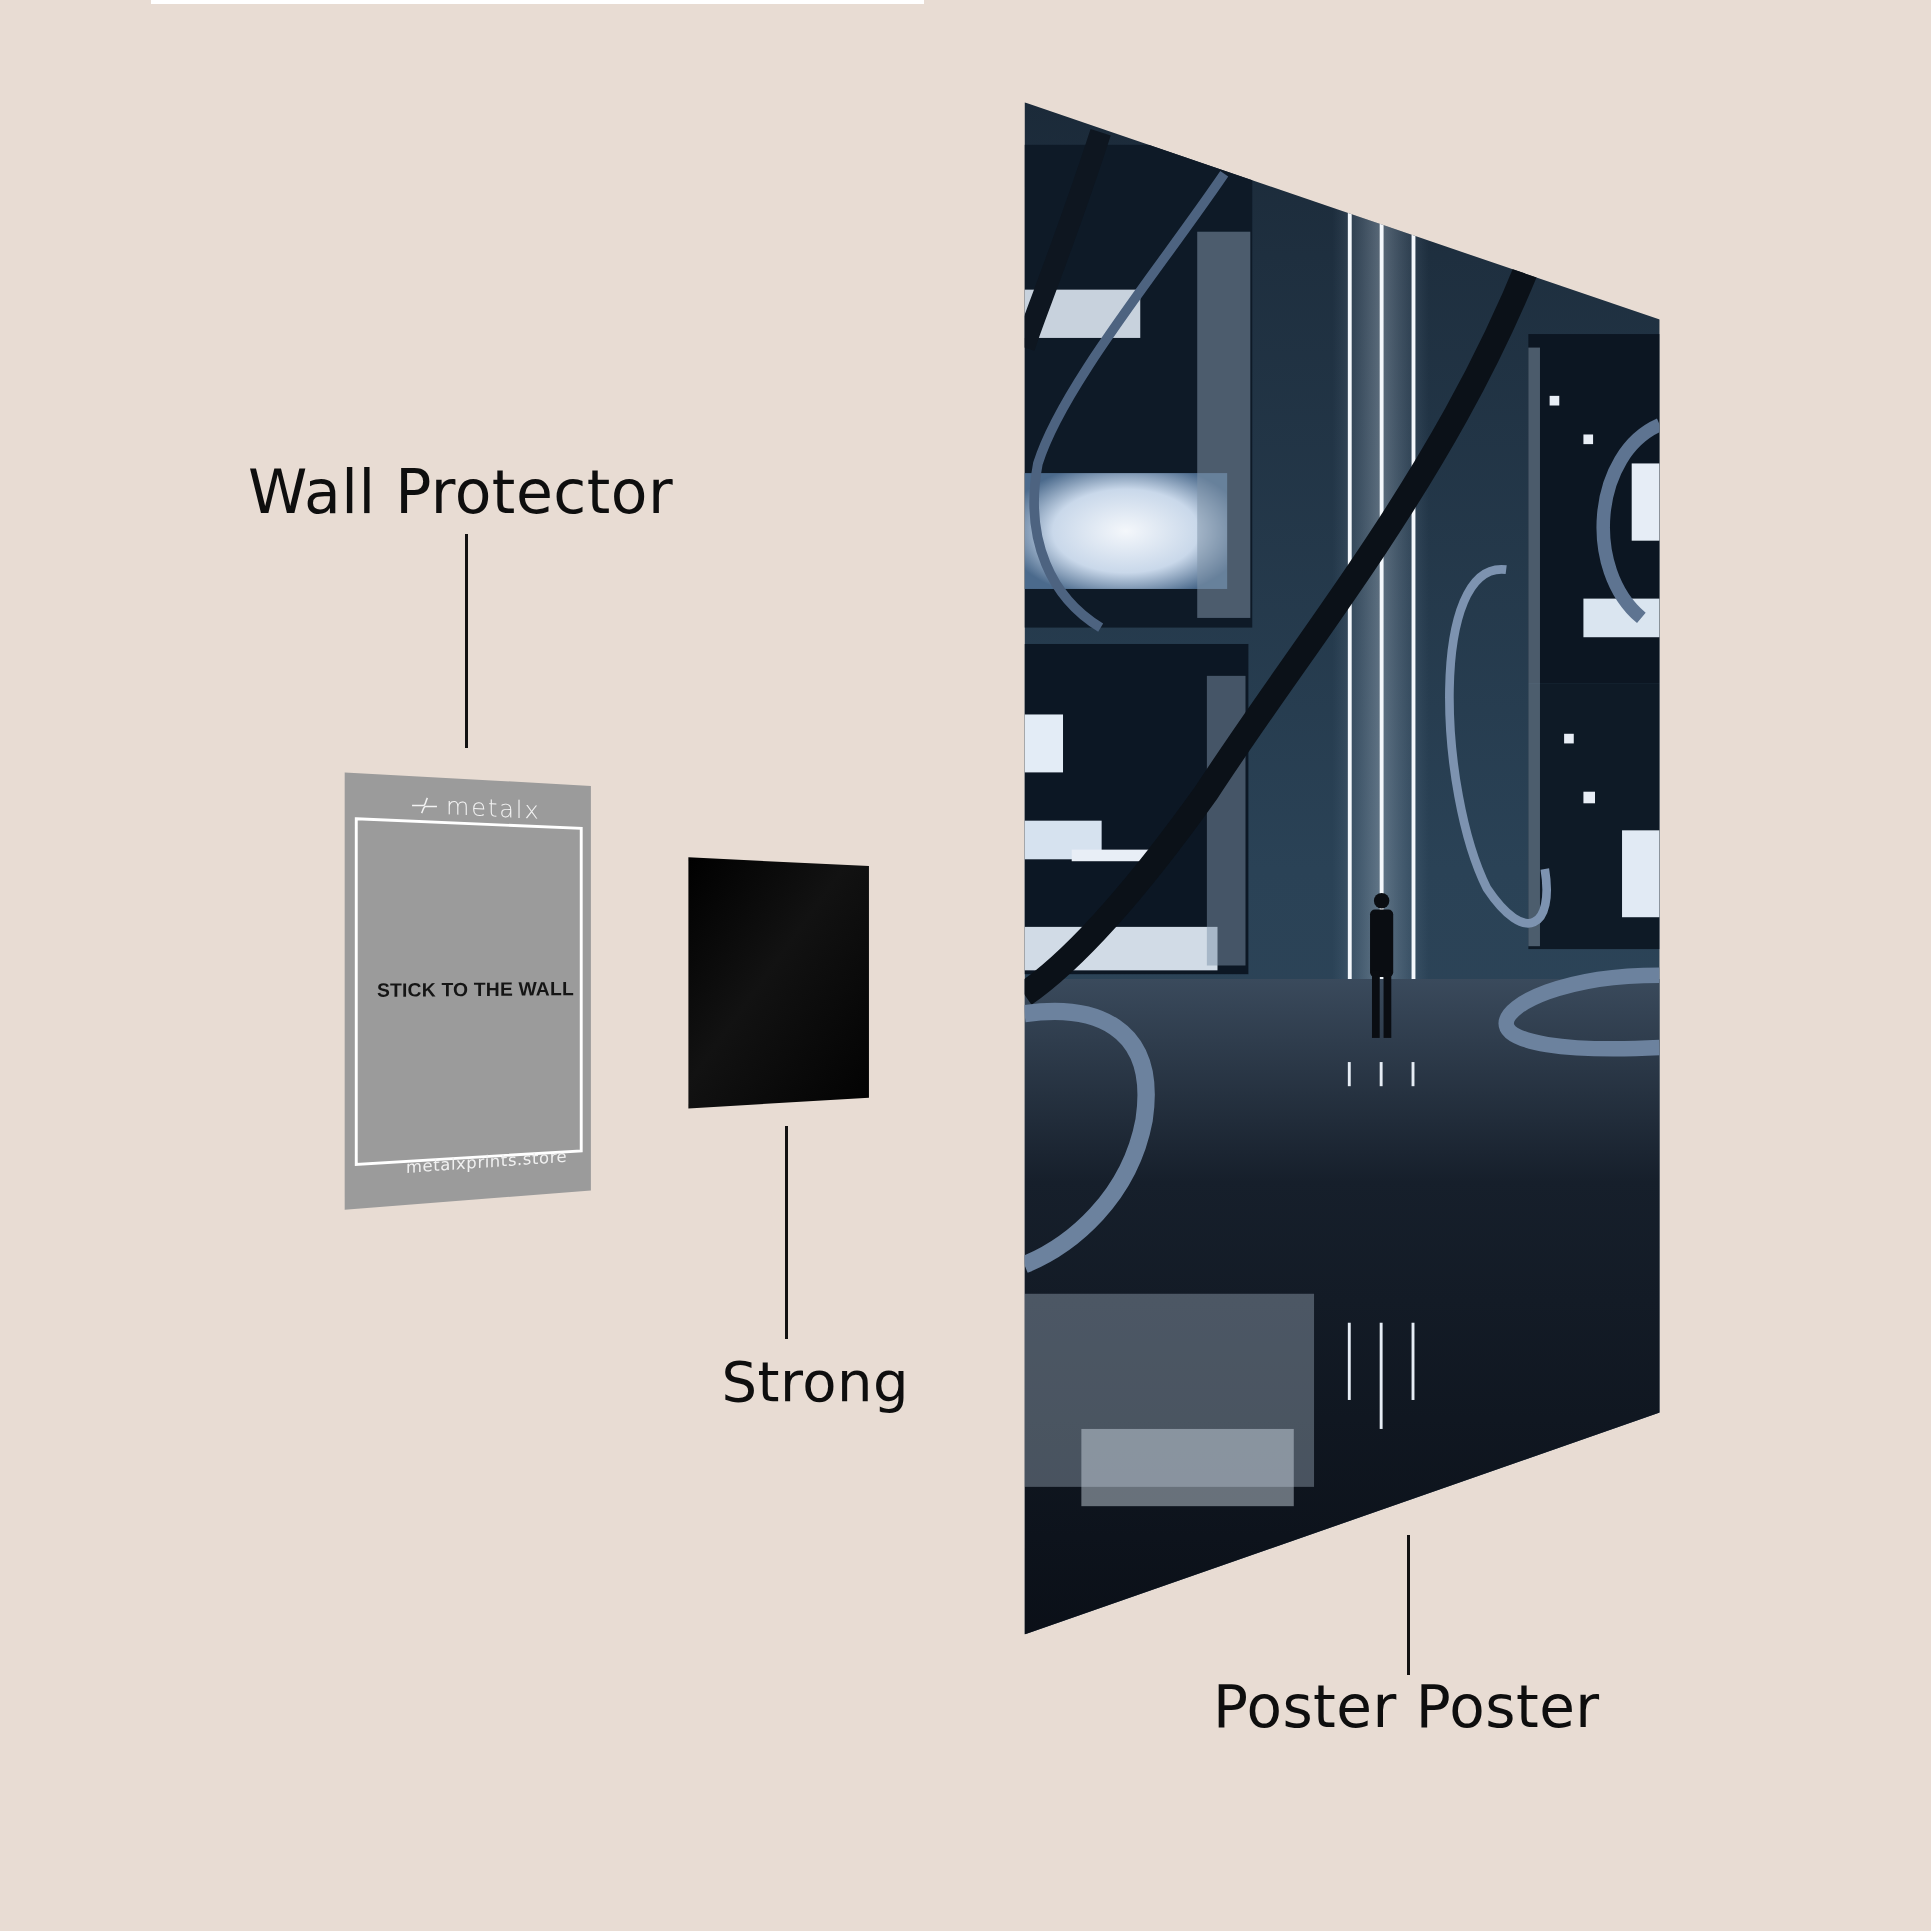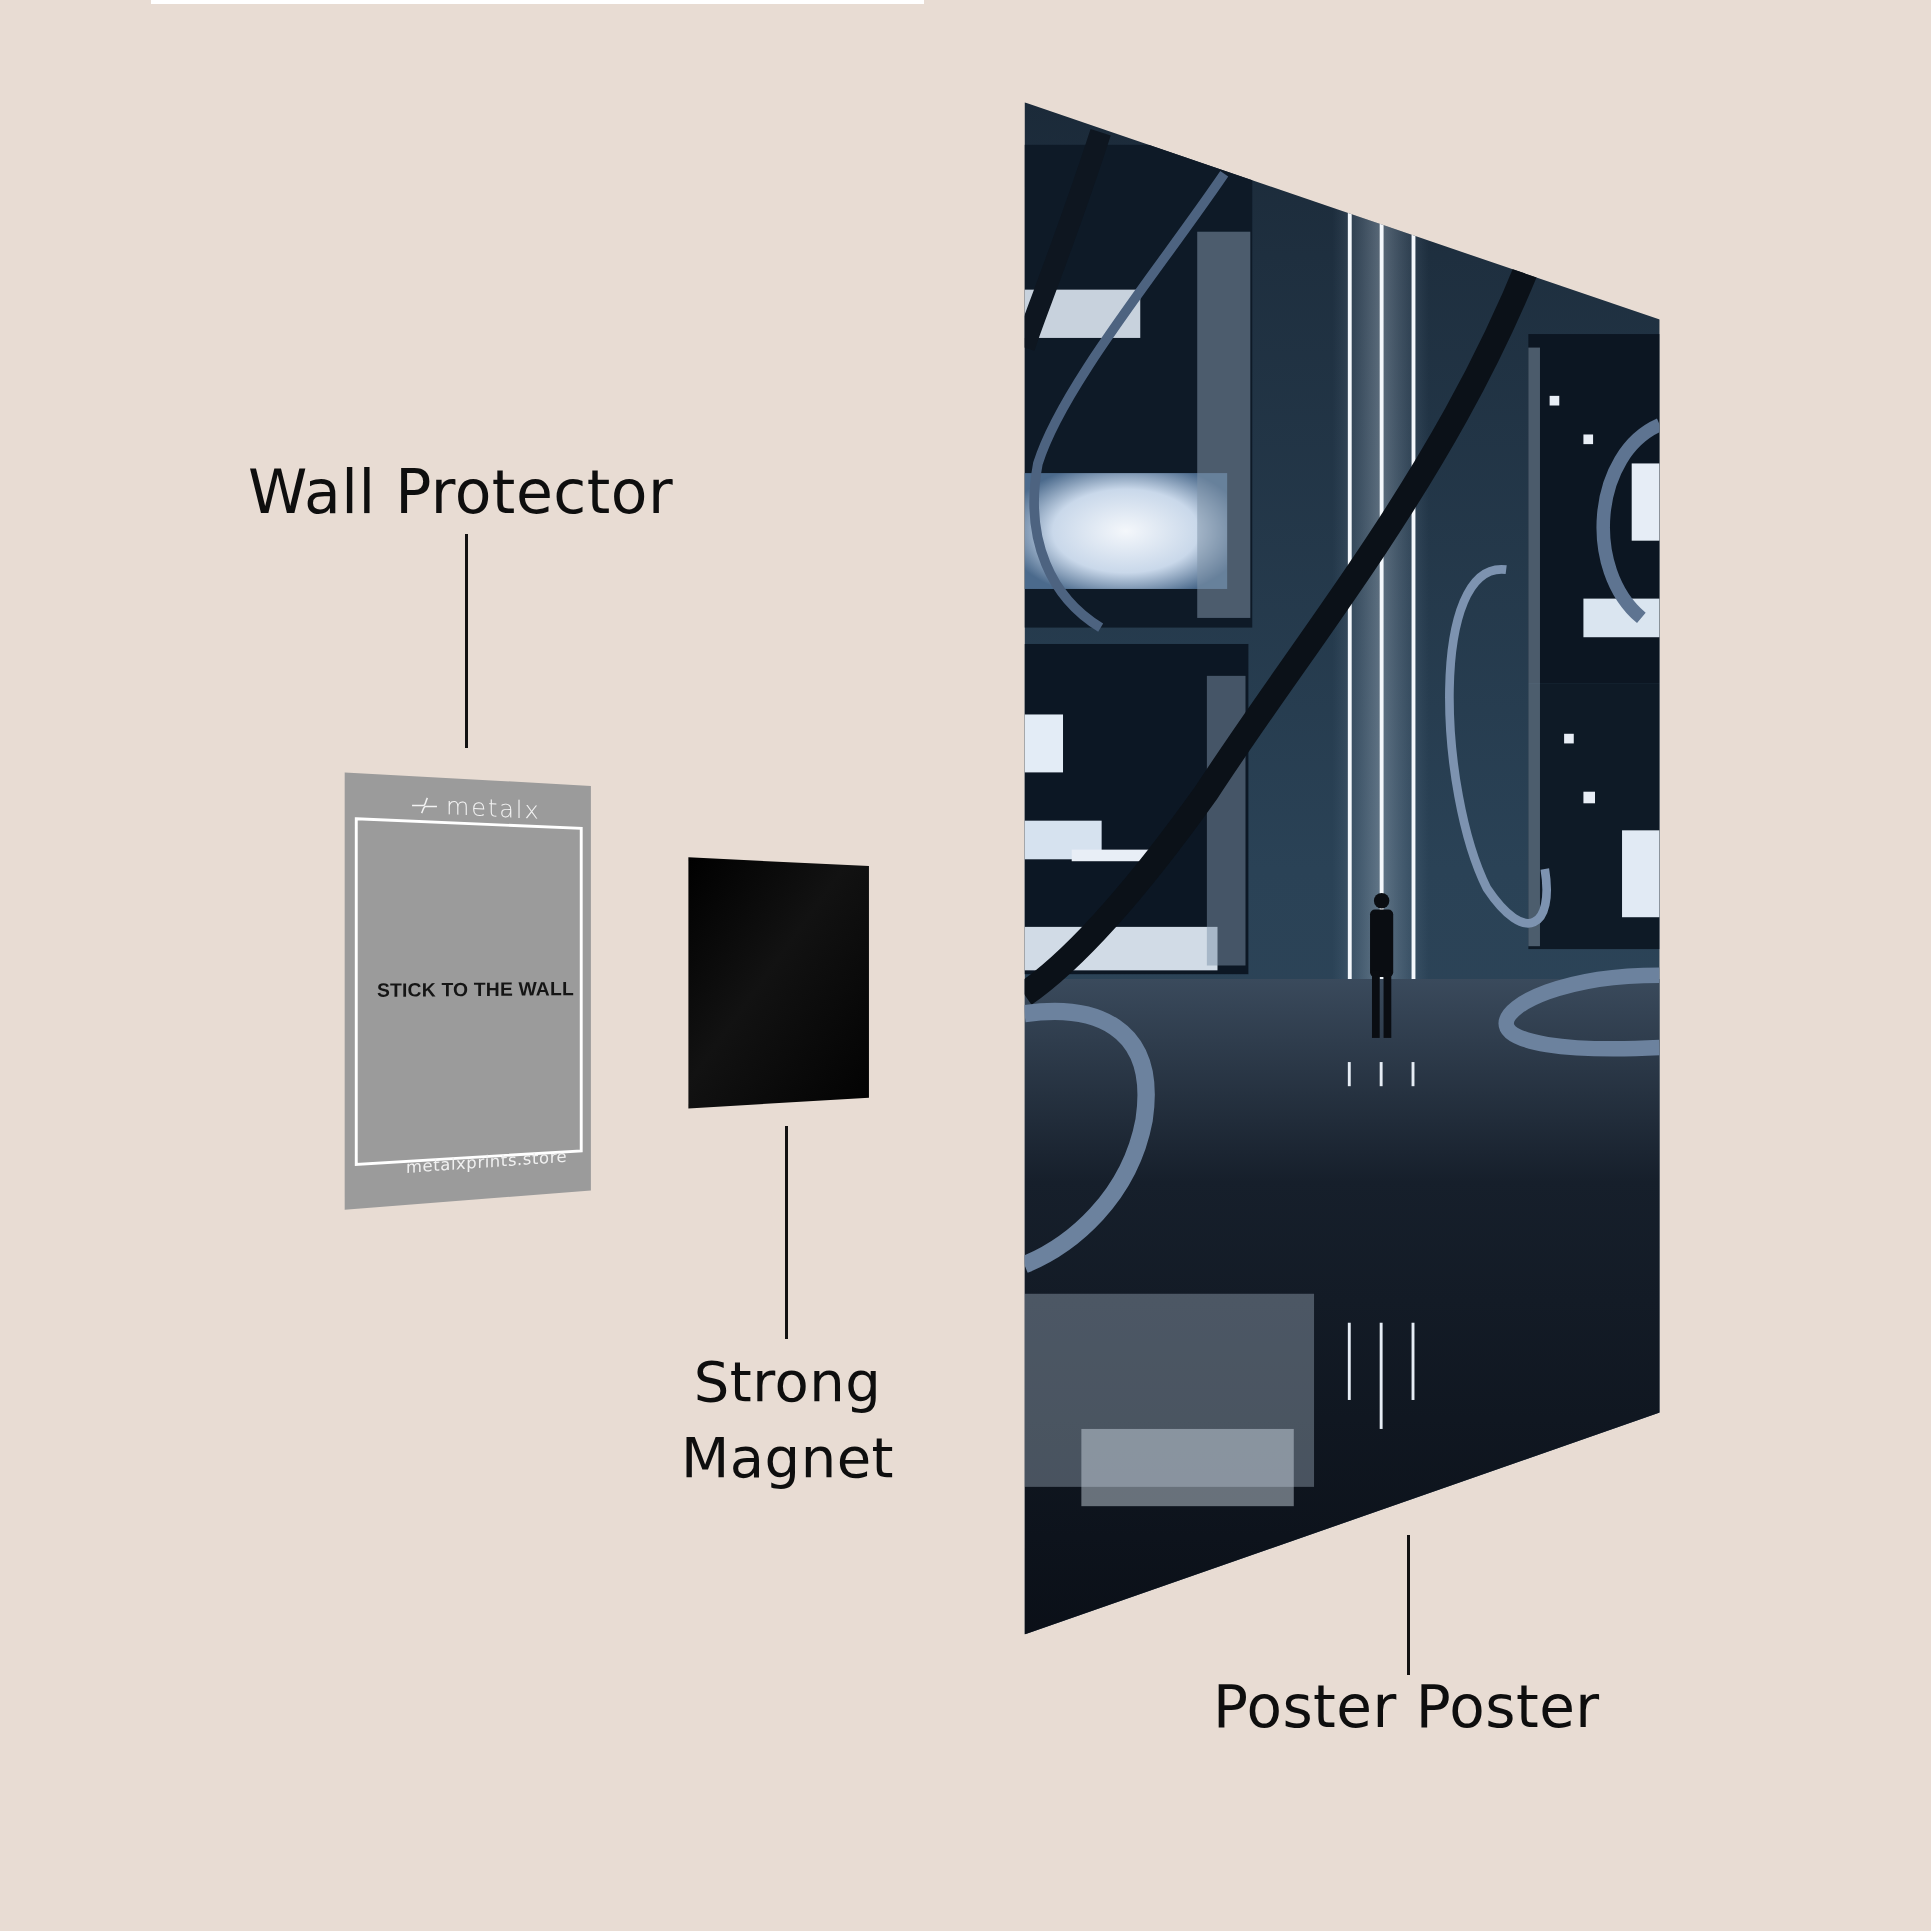--- a/index.html
+++ b/index.html
@@ -7,21 +7,21 @@
     width: 1931px; height: 1931px; position: relative; overflow: hidden;
     background: #E8DCD3;
     font-family: "DejaVu Sans", "Liberation Sans", sans-serif;
   }
   .top-bar { position: absolute; left: 151px; top: 0; width: 773px; height: 3.9px; background: #FFFFFF; }
   .label {
     position: absolute; color: #0E0E0E; font-weight: 400; white-space: nowrap;
     letter-spacing: 0.5px; line-height: 1;
   }
   .label-wall { left: 248px; top: 462px; font-size: 60px; text-align: center; }
-  .label-magnet { left: 666px; top: 1344px; width: 243px; text-align: center; font-size: 56px; line-height: 76px; }
+  .label-magnet { left: 666px; top: 1344px; width: 243px; text-align: right; font-size: 56px; line-height: 76px; }
   .label-magnet span { display: block; }
   .label-poster { left: 1213px; top: 1678px; font-size: 58px; }
   .connector { position: absolute; width: 2.9px; background: #111111; }
   .conn-wall { left: 465px; top: 534px; height: 214px; }
   .conn-magnet { left: 785px; top: 1126px; height: 213px; }
   .conn-poster { left: 1407px; top: 1535px; height: 140px; }
   svg.scene { position: absolute; left: 0; top: 0; }
   .card-logo-text {
     position: absolute; left: 446px; top: 794px; font-size: 24px; color: #F2F2F2;
     font-family: "DejaVu Sans", sans-serif; font-weight: 300; letter-spacing: 1.9px;
@@ -42,21 +42,20 @@
 </head>
 <body>
 
 <div class="top-bar"></div>
 
 <div class="label label-wall">Wall Protector</div>
 <div class="connector conn-wall"></div>
 
 <div class="label label-magnet">
   <span>Strong</span>
-  <span>Magnet</span>
 </div>
 <div class="connector conn-magnet"></div>
 
 <div class="label label-poster">Poster Poster</div>
 <div class="connector conn-poster"></div>
 
 <svg class="scene" width="1931" height="1931" viewBox="0 0 2000 2000">
   <defs>
     <clipPath id="posterClip">
       <polygon points="1061,106 1719,331 1719,1463 1061,1693"></polygon>

